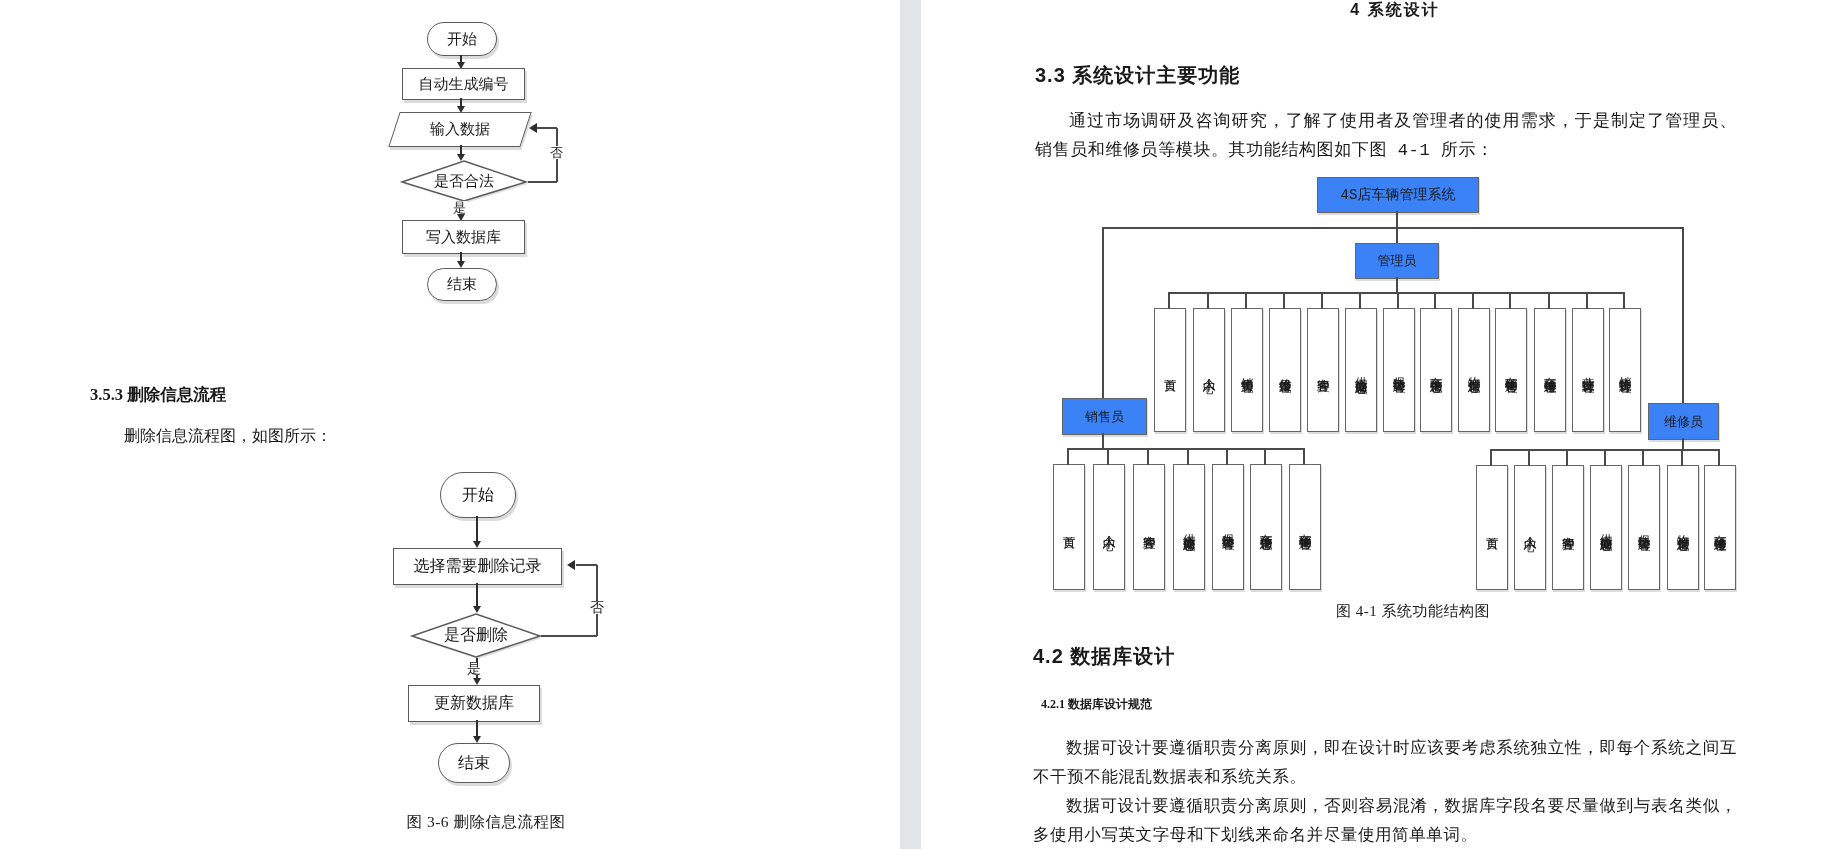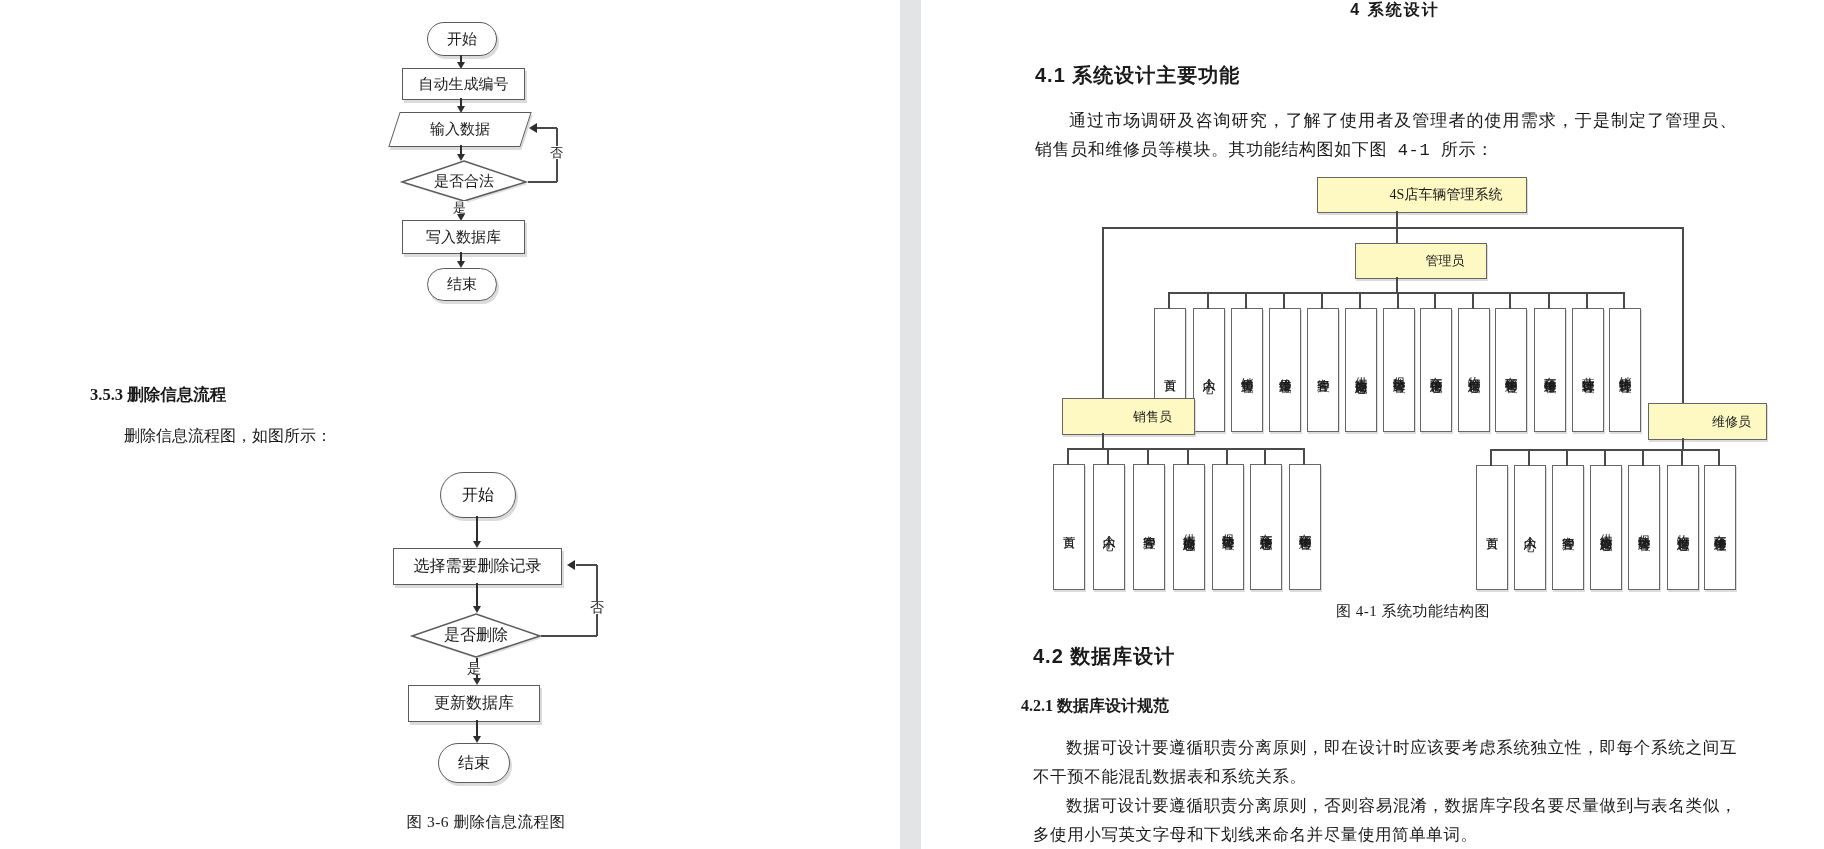--- a/index.html
+++ b/index.html
@@ -27,23 +27,23 @@
   .small-label{position:absolute;font-size:13px;background:#fff;padding:0 1px;line-height:13px;}
   .caption{position:absolute;text-align:center;font-size:15.5px;letter-spacing:.5px;}
   
   .h-serif-bold{position:absolute;font-weight:bold;font-size:16.5px;}
   .body-line{position:absolute;font-size:16px;}
   .sans{font-family:"Liberation Sans",sans-serif;}
   .chapter{position:absolute;text-align:center;font-size:16px;font-weight:bold;letter-spacing:2px;}
   .h2{position:absolute;font-size:20px;font-weight:bold;letter-spacing:1px;}
   .para{position:absolute;font-size:17px;line-height:29px;text-indent:2em;text-align:justify;letter-spacing:.6px;}
   
-  .obox{position:absolute;border:1.5px solid #666;background:#fef9c3;display:flex;align-items:center;
+  .obox{position:absolute;border:1.5px solid #666;background:#3b82f6;display:flex;align-items:center;
         justify-content:center;box-shadow:1px 2px 0 rgba(185,185,185,.5);font-size:13px;
-        font-family:Liberation Serif, serif;white-space:nowrap;padding-left:48px;}
+        font-family:Liberation Mono, monospace;white-space:nowrap;}
   .vbox{position:absolute;width:30px;border:1.5px solid #666;background:#fff;
         box-shadow:1px 2px 0 rgba(185,185,185,.5);writing-mode:vertical-rl;text-orientation:upright;
         display:flex;align-items:center;justify-content:center;font-size:12.5px;letter-spacing:1px;
         font-family:"Liberation Sans",sans-serif;line-height:1;}
   .vbox::before{content:"";position:absolute;left:13px;top:-17px;width:1.5px;height:17px;background:#4a4a4a;}
   
   #float-icon{position:absolute;left:967px;top:358px;width:44px;height:30px;display:flex;
         align-items:center;gap:6px;cursor:pointer;}
   .doc{position:relative;width:17px;height:21px;background:#b9cee9;border-radius:2px;display:block;}
   .doc .bar{position:absolute;left:3px;height:2px;background:#eef3fa;display:block;}
@@ -140,21 +140,21 @@
         <i class="bar b2"></i>
         <i class="bar b3"></i>
         <b class="fold"></b>
       </span>
     <span class="caret">▾</span>
   </div>
 
   <section class="page" id="p2">
 
     <div class="chapter sans" style="left:46px;top:0px;width:856px;">4  系统设计</div>
-    <div class="h2 sans" style="left:114px;top:62px;">4.1  系统设计主要功能</div>
+    <div class="h2 sans" style="left:114px;top:62px;">3.3  系统设计主要功能</div>
     <div class="para" style="left:114px;top:107px;width:702px;font-family:Liberation Mono, monospace;">通过市场调研及咨询研究，了解了使用者及管理者的使用需求，于是制定了管理员、销售员和维修员等模块。其功能结构图如下图 4-1 所示：</div>
 
     <div class="obox" style="left:396px;top:177px;width:160px;height:34px;font-size:14px;">4S店车辆管理系统</div>
     <div class="ln" style="left:475px;top:211px;width:1.5px;height:16px;"></div>
 
     <div class="ln" style="left:182px;top:227px;width:580px;height:1.5px;"></div>
     <div class="ln" style="left:475px;top:227px;width:1.5px;height:16px;"></div>
     <div class="ln" style="left:181px;top:227px;width:1.5px;height:171px;"></div>
     <div class="ln" style="left:761px;top:227px;width:1.5px;height:176px;"></div>
 
@@ -193,17 +193,17 @@
     <div class="vbox" style="left:593px;top:465px;height:123px;">个人中心</div>
     <div class="vbox" style="left:631px;top:465px;height:123px;">客户管理</div>
     <div class="vbox" style="left:669px;top:465px;height:123px;">供应商信息管理</div>
     <div class="vbox" style="left:707px;top:465px;height:123px;">保险公司管理</div>
     <div class="vbox" style="left:746px;top:465px;height:123px;">物资信息管理</div>
     <div class="vbox" style="left:783px;top:465px;height:123px;">车辆维修管理</div>
 
     <div class="caption" style="left:342px;top:602px;width:300px;font-size:15px;">图 4-1 系统功能结构图</div>
 
     <div class="h2 sans" style="left:112px;top:643px;">4.2  数据库设计</div>
-    <div class="h-serif-bold" style="left:100px;top:696px;font-size:16px;">4.2.1 数据库设计规范</div>
+    <div class="h-serif-bold" style="left:120px;top:696px;font-size:12px;">4.2.1 数据库设计规范</div>
     <div class="para" style="left:112px;top:733px;width:704px;font-size:16.5px;line-height:29px;">数据可设计要遵循职责分离原则，即在设计时应该要考虑系统独立性，即每个系统之间互不干预不能混乱数据表和系统关系。</div>
     <div class="para" style="left:112px;top:791px;width:704px;font-size:16.5px;line-height:29px;">数据可设计要遵循职责分离原则，否则容易混淆，数据库字段名要尽量做到与表名类似，多使用小写英文字母和下划线来命名并尽量使用简单单词。</div>
   </section>
 </div>
 
 </body></html>

